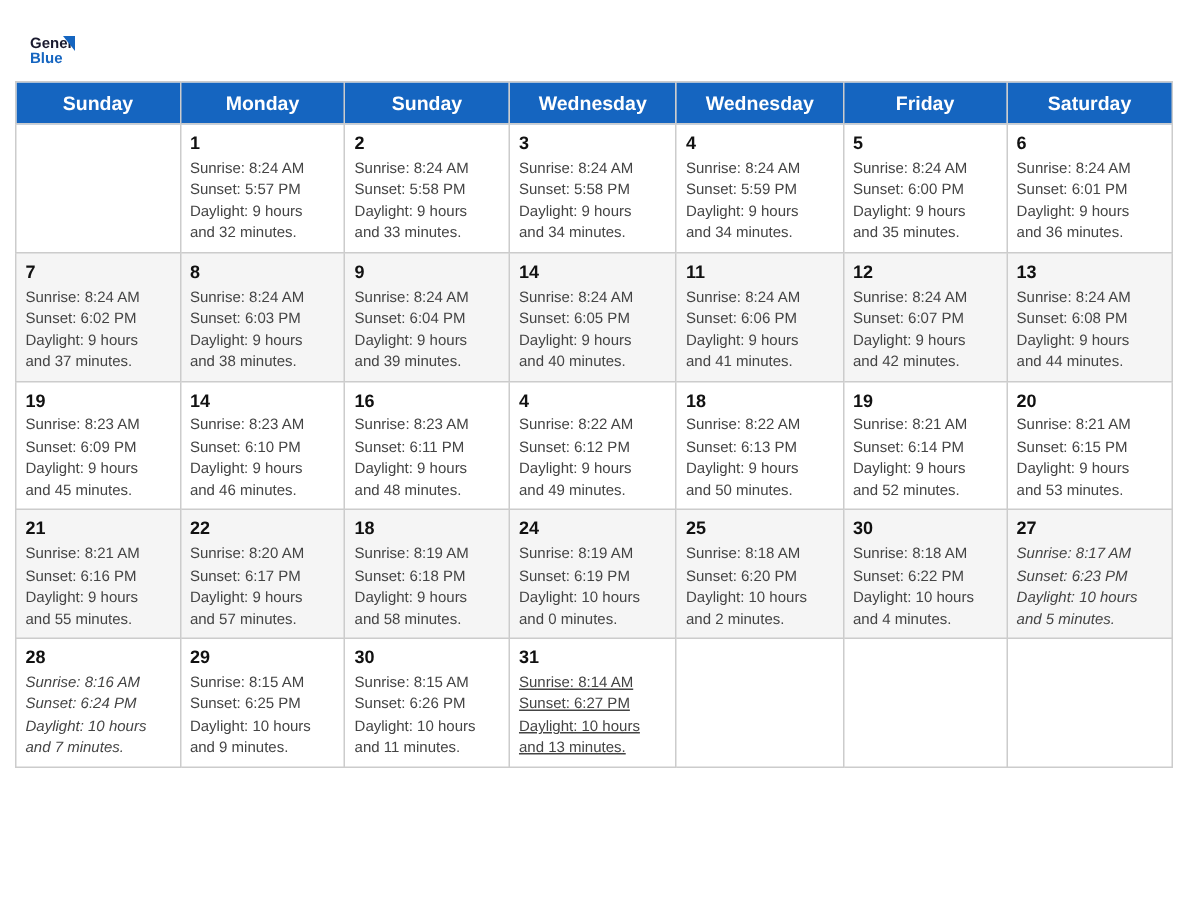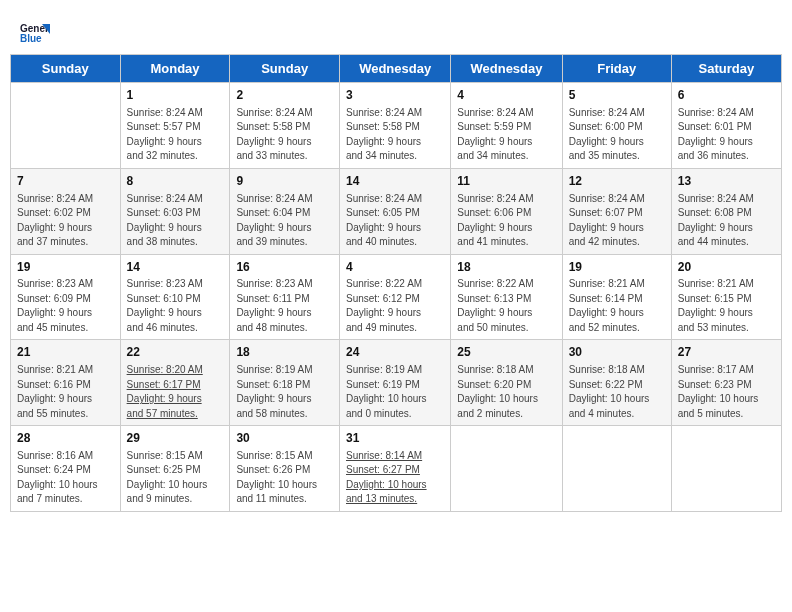--- a/index.html
+++ b/index.html
@@ -267,21 +267,21 @@
       <tr>
         <td>
           <span class="day-number">21</span>
           <div class="day-info" style="white-space: pre-line;">Sunrise: 8:21 AM
 Sunset: 6:16 PM
 Daylight: 9 hours
 and 55 minutes.</div>
         </td>
         <td>
           <span class="day-number">22</span>
-          <div class="day-info" style="white-space: pre-line; text-decoration: underline;">Sunrise: 8:20 AM
+          <div class="day-info" style="white-space: pre-line;">Sunrise: 8:20 AM
 Sunset: 6:17 PM
 Daylight: 9 hours
 and 57 minutes.</div>
         </td>
         <td>
           <span class="day-number">18</span>
           <div class="day-info" style="white-space: pre-line;">Sunrise: 8:19 AM
 Sunset: 6:18 PM
 Daylight: 9 hours
 and 58 minutes.</div>
@@ -302,30 +302,30 @@
         </td>
         <td>
           <span class="day-number">30</span>
           <div class="day-info" style="white-space: pre-line;">Sunrise: 8:18 AM
 Sunset: 6:22 PM
 Daylight: 10 hours
 and 4 minutes.</div>
         </td>
         <td>
           <span class="day-number">27</span>
-          <div class="day-info" style="white-space: pre-line;">Sunrise: 8:17 AM
+          <div class="day-info" style="white-space: pre-line; font-style: italic;">Sunrise: 8:17 AM
 Sunset: 6:23 PM
 Daylight: 10 hours
 and 5 minutes.</div>
         </td>
       </tr>
       <tr>
         <td>
           <span class="day-number">28</span>
-          <div class="day-info" style="white-space: pre-line;">Sunrise: 8:16 AM
+          <div class="day-info" style="white-space: pre-line; font-style: italic;">Sunrise: 8:16 AM
 Sunset: 6:24 PM
 Daylight: 10 hours
 and 7 minutes.</div>
         </td>
         <td>
           <span class="day-number">29</span>
           <div class="day-info" style="white-space: pre-line;">Sunrise: 8:15 AM
 Sunset: 6:25 PM
 Daylight: 10 hours
 and 9 minutes.</div>

